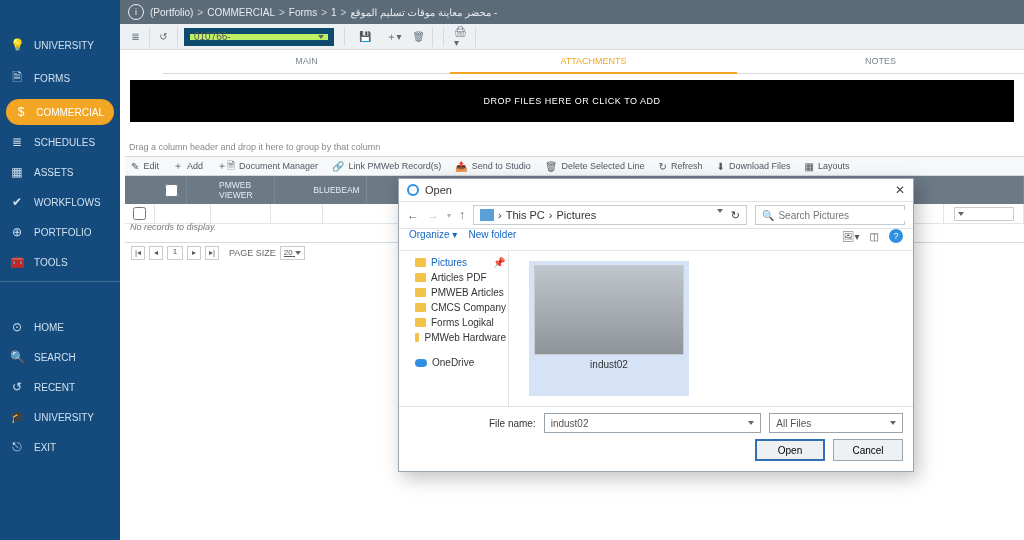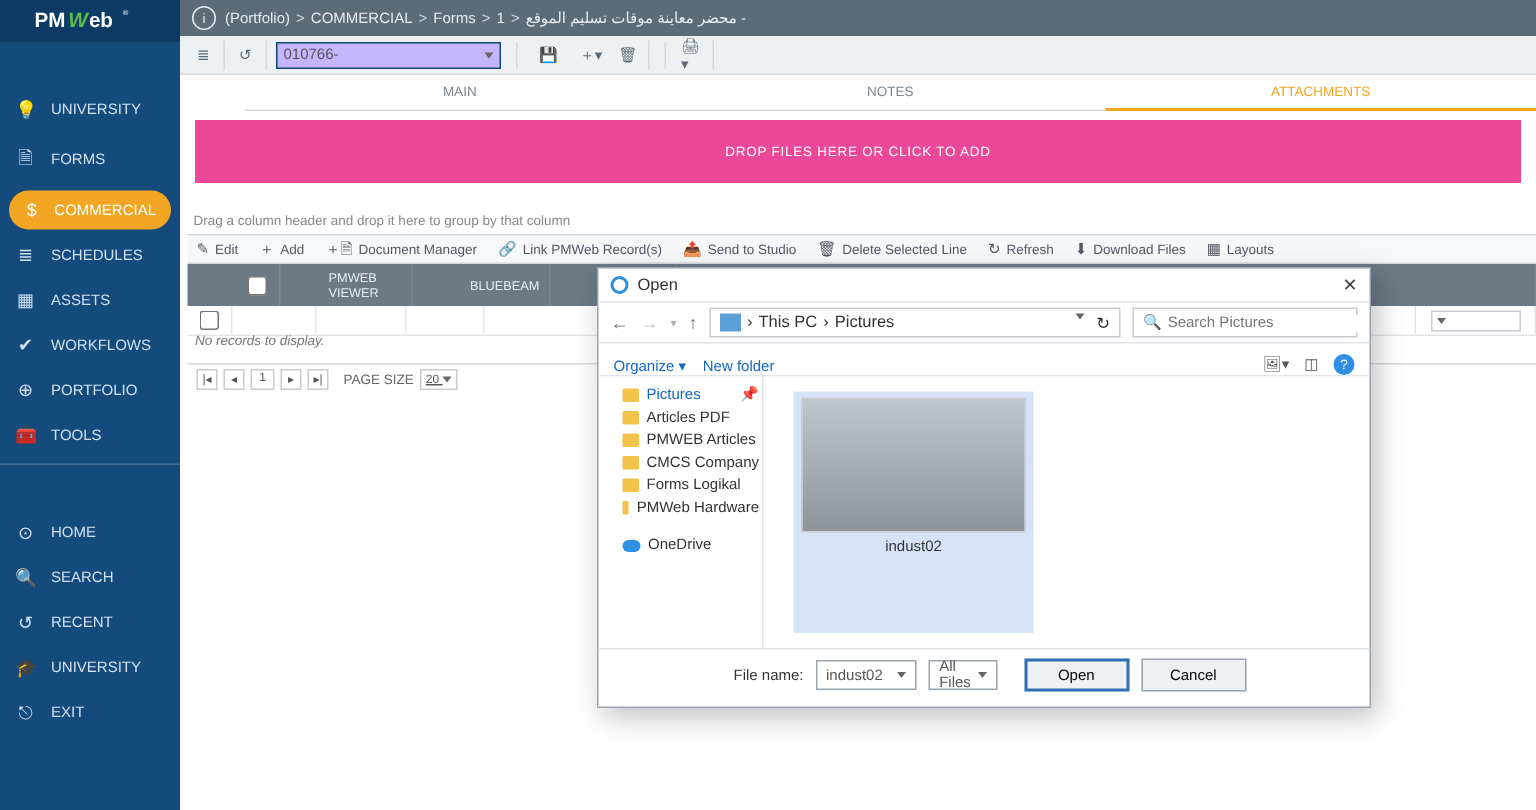--- a/index.html
+++ b/index.html
@@ -15,29 +15,29 @@
   .divider { height:1px; background:rgba(255,255,255,.2); margin:4px 0; }
   
   .topbar { position:absolute; left:120px; right:0; top:0; height:24px; background:#5c6b78; display:flex; align-items:center; gap:6px; padding:0 8px; color:#e6ecf2; font-size:10px;}
   .topbar .crumb { display:flex; align-items:center; gap:4px;}
   .crumb-sep { opacity:.8;}
   .topbar .info { width:16px; height:16px; border:1px solid #e6ecf2; border-radius:50%; display:flex; align-items:center; justify-content:center; font-size:9px;}
   
   .toolbar { position:absolute; left:120px; right:0; top:24px; height:26px; background:#eef1f3; border-bottom:1px solid #d4dade; display:flex; align-items:center; gap:6px; padding:0 8px;}
   .tb-btn { width:22px; height:20px; display:flex; align-items:center; justify-content:center; color:#5c6b78; border-right:1px solid #d4dade; padding-right:6px; cursor:pointer; }
   .tb-btn.nobr{border-right:none;padding-right:0;}
-  .tb-sel { height:18px; border:1px solid #0c4a6e; background:#c4b5fd; width:150px; display:flex; align-items:center; padding:0 4px; justify-content:space-between;}
+  .tb-sel { height:18px; border:6px solid #0c4a6e; background:#bef264; width:150px; display:flex; align-items:center; padding:0 4px; justify-content:space-between;}
   .arrow-down{ width:0;height:0;border-left:3px solid transparent;border-right:3px solid transparent;border-top:4px solid #666; display:inline-block;}
   .vsep { width:1px; height:18px; background:#d4dade; margin:0 4px;}
   
   .tabs { position:absolute; left:120px; right:0; top:50px; height:24px; display:flex; border-bottom:1px solid #d4dade;margin-left:43px; }
   .tab { flex:1; text-align:center; font-size:9px; color:#7a8690; padding-top:6px; cursor:pointer;}
   .tab.active { color:#f3a623; border-bottom:2px solid #f3a623; margin-bottom:-1px;}
   
-  .dropzone { position:absolute; left:130px; right:10px; top:80px; height:42px; background:#ec4899; color:#fff; font-size:9px; display:flex; align-items:center; justify-content:center; letter-spacing:.5px;}
+  .dropzone { position:absolute; left:130px; right:10px; top:80px; height:42px; background:#000000; color:#fff; font-size:9px; display:flex; align-items:center; justify-content:center; letter-spacing:.5px;}
   
   .grouphdr { position:absolute; left:125px; right:0; top:140px; height:16px; font-size:9px; color:#888; padding:2px 4px;}
   .actions { position:absolute; left:125px; right:0; top:156px; height:20px; display:flex; align-items:center; gap:14px; padding:0 6px; border-top:1px solid #d4dade; border-bottom:1px solid #d4dade; background:#f7f8f9;}
   .act { display:flex; align-items:center; gap:4px; font-size:9px; color:#556; cursor:pointer;}
   .act .mi{font-size:10px;}
   .thead { position:absolute; left:125px; right:0; top:176px; height:28px; background:#6c7a86; color:#e6ecf2; display:flex; font-size:8.5px;}
   .thead .th{ display:flex; align-items:center; justify-content:center; border-right:1px solid #7d8892;margin-left:32px;}
   .th-chk{width:30px;}
   .th-pm{width:56px;}
   .th-bb{width:60px;}
@@ -57,53 +57,45 @@
   .dialog { position:absolute; left:398px; top:178px; width:516px; height:294px; background:#fff; border:1px solid #9aa4ae; box-shadow:4px 6px 18px rgba(0,0,0,.25); display:flex; flex-direction:column;}
   .dlg-title{ height:22px; display:flex; align-items:center; justify-content:space-between; padding:0 8px; font-size:11px; color:#333;}
   .dlg-title .left{display:flex;align-items:center;gap:6px;}
   .dlg-close{font-size:12px; cursor:pointer; color:#444;}
   .dlg-nav{ height:28px; display:flex; align-items:center; gap:8px; padding:0 8px; border-top:1px solid #e2e5e8; border-bottom:1px solid #e2e5e8;}
   .nav-btn{color:#666;font-size:12px;cursor:pointer;}
   .nav-path{ flex:1; height:20px; border:1px solid #c7ccd1; display:flex; align-items:center; gap:4px; padding:0 6px; font-size:11px; color:#333;}
   .nav-path .mono{width:14px;height:12px;background:#5aa0d8;}
   .nav-search{ width:150px; height:20px; border:1px solid #c7ccd1; display:flex; align-items:center; gap:4px; padding:0 6px; color:#888;}
   .nav-search input{border:none;outline:none;font-size:10px;flex:1;}
-  .dlg-tb{ height:22px; display:flex; align-items:flex-end; justify-content:space-between; padding:0 10px; border-bottom:1px solid #e2e5e8;}
+  .dlg-tb{ height:22px; display:flex; align-items:flex-start; justify-content:space-between; padding:0 10px; border-bottom:1px solid #e2e5e8;}
   .link-blue{color:#1567c1; font-size:10px; cursor:pointer;}
   .dlg-body{ flex:1; display:flex; min-height:0;}
   .dlg-side{ width:110px; border-right:1px solid #e2e5e8; padding:4px 2px 4px 16px; font-size:10px; color:#333; overflow:hidden;}
   .ds-item{display:flex;align-items:center;gap:5px;padding:2px 0; white-space:nowrap;}
   .ds-item.sel{color:#1567c1;}
   .folder-ic{width:11px;height:9px;background:#f2c24b;border-radius:1px;display:inline-block;}
   .onedrive-ic{width:12px;height:8px;background:#2f8fe0;border-radius:4px;display:inline-block;}
   .dlg-files{ flex:1; display:flex; gap:30px; padding:10px 20px; overflow:hidden;}
   .file-card{ width:160px; display:flex; flex-direction:column; align-items:center; gap:4px;}
   .file-card.sel{ background:#d6e3f6; padding:4px;}
   .thumb{width:150px;height:90px; background:linear-gradient(#bfc6cb,#8f9499); border:1px solid #c7ccd1;}
   .thumb.orange{background:linear-gradient(#e7b357 60%,#d9e7f0);}
   .file-label{font-size:10px;color:#333;}
-  .dlg-foot{ border-top:1px solid #e2e5e8; padding:6px 10px 10px; display:flex; flex-direction:row; gap:18px;}
+  .dlg-foot{ border-top:1px solid #e2e5e8; padding:6px 10px 10px; display:flex; flex-direction:column; gap:6px;}
   .foot-row{display:flex; align-items:center; gap:8px;}
   .fld-lbl{font-size:10px; color:#333; text-align:right;}
   .combo{ flex:1; height:20px; border:1px solid #9aa4ae; display:flex; align-items:center; justify-content:space-between; padding:0 6px; font-size:10px; background:#fff;}
   .btn{ width:70px; height:22px; border:1px solid #9aa4ae; background:#eef1f3; font-size:10px; cursor:pointer;}
   .btn.primary{border:2px solid #2f6fb4;}
 </style>
 </head>
 <body>
 
 <div class="sidebar">
-  <div class="logo">
-    <svg viewBox="0 0 120 32">
-        <text x="0" y="22" font-size="22" font-weight="bold" fill="#fff">PM</text>
-        <text x="36" y="22" font-size="22" font-weight="bold" fill="#5bbb4a" font-style="italic">W</text>
-        <text x="58" y="22" font-size="22" font-weight="bold" fill="#fff">eb</text>
-        <text x="94" y="10" font-size="8" fill="#fff">®</text>
-      </svg>
-  </div>
   <div class="side-items" id="side-main">
       <div class="side-item">
         <span class="ic">💡</span>
         <span>UNIVERSITY</span>
       </div>
       <div class="side-item">
         <span class="ic">🗎</span>
         <span>FORMS</span>
       </div>
       <div class="side-item active">
@@ -181,22 +173,22 @@
   <span class="vsep"></span>
   <span class="tb-btn nobr">💾</span>
   <span class="tb-btn nobr">＋▾</span>
   <span class="tb-btn">🗑</span>
   <span class="vsep"></span>
   <span class="tb-btn">🖨▾</span>
 </div>
 
 <div class="tabs" id="tabs">
     <div class="tab">MAIN</div>
+    <div class="tab active">ATTACHMENTS</div>
     <div class="tab">NOTES</div>
-    <div class="tab active">ATTACHMENTS</div>
   </div>
 
 <div class="dropzone">DROP FILES HERE OR CLICK TO ADD</div>
 
 <div class="grouphdr">Drag a column header and drop it here to group by that column</div>
 
 <div class="actions" id="actions">
     <span class="act">
       <span class="mi">✎</span>
       <span>Edit</span>

